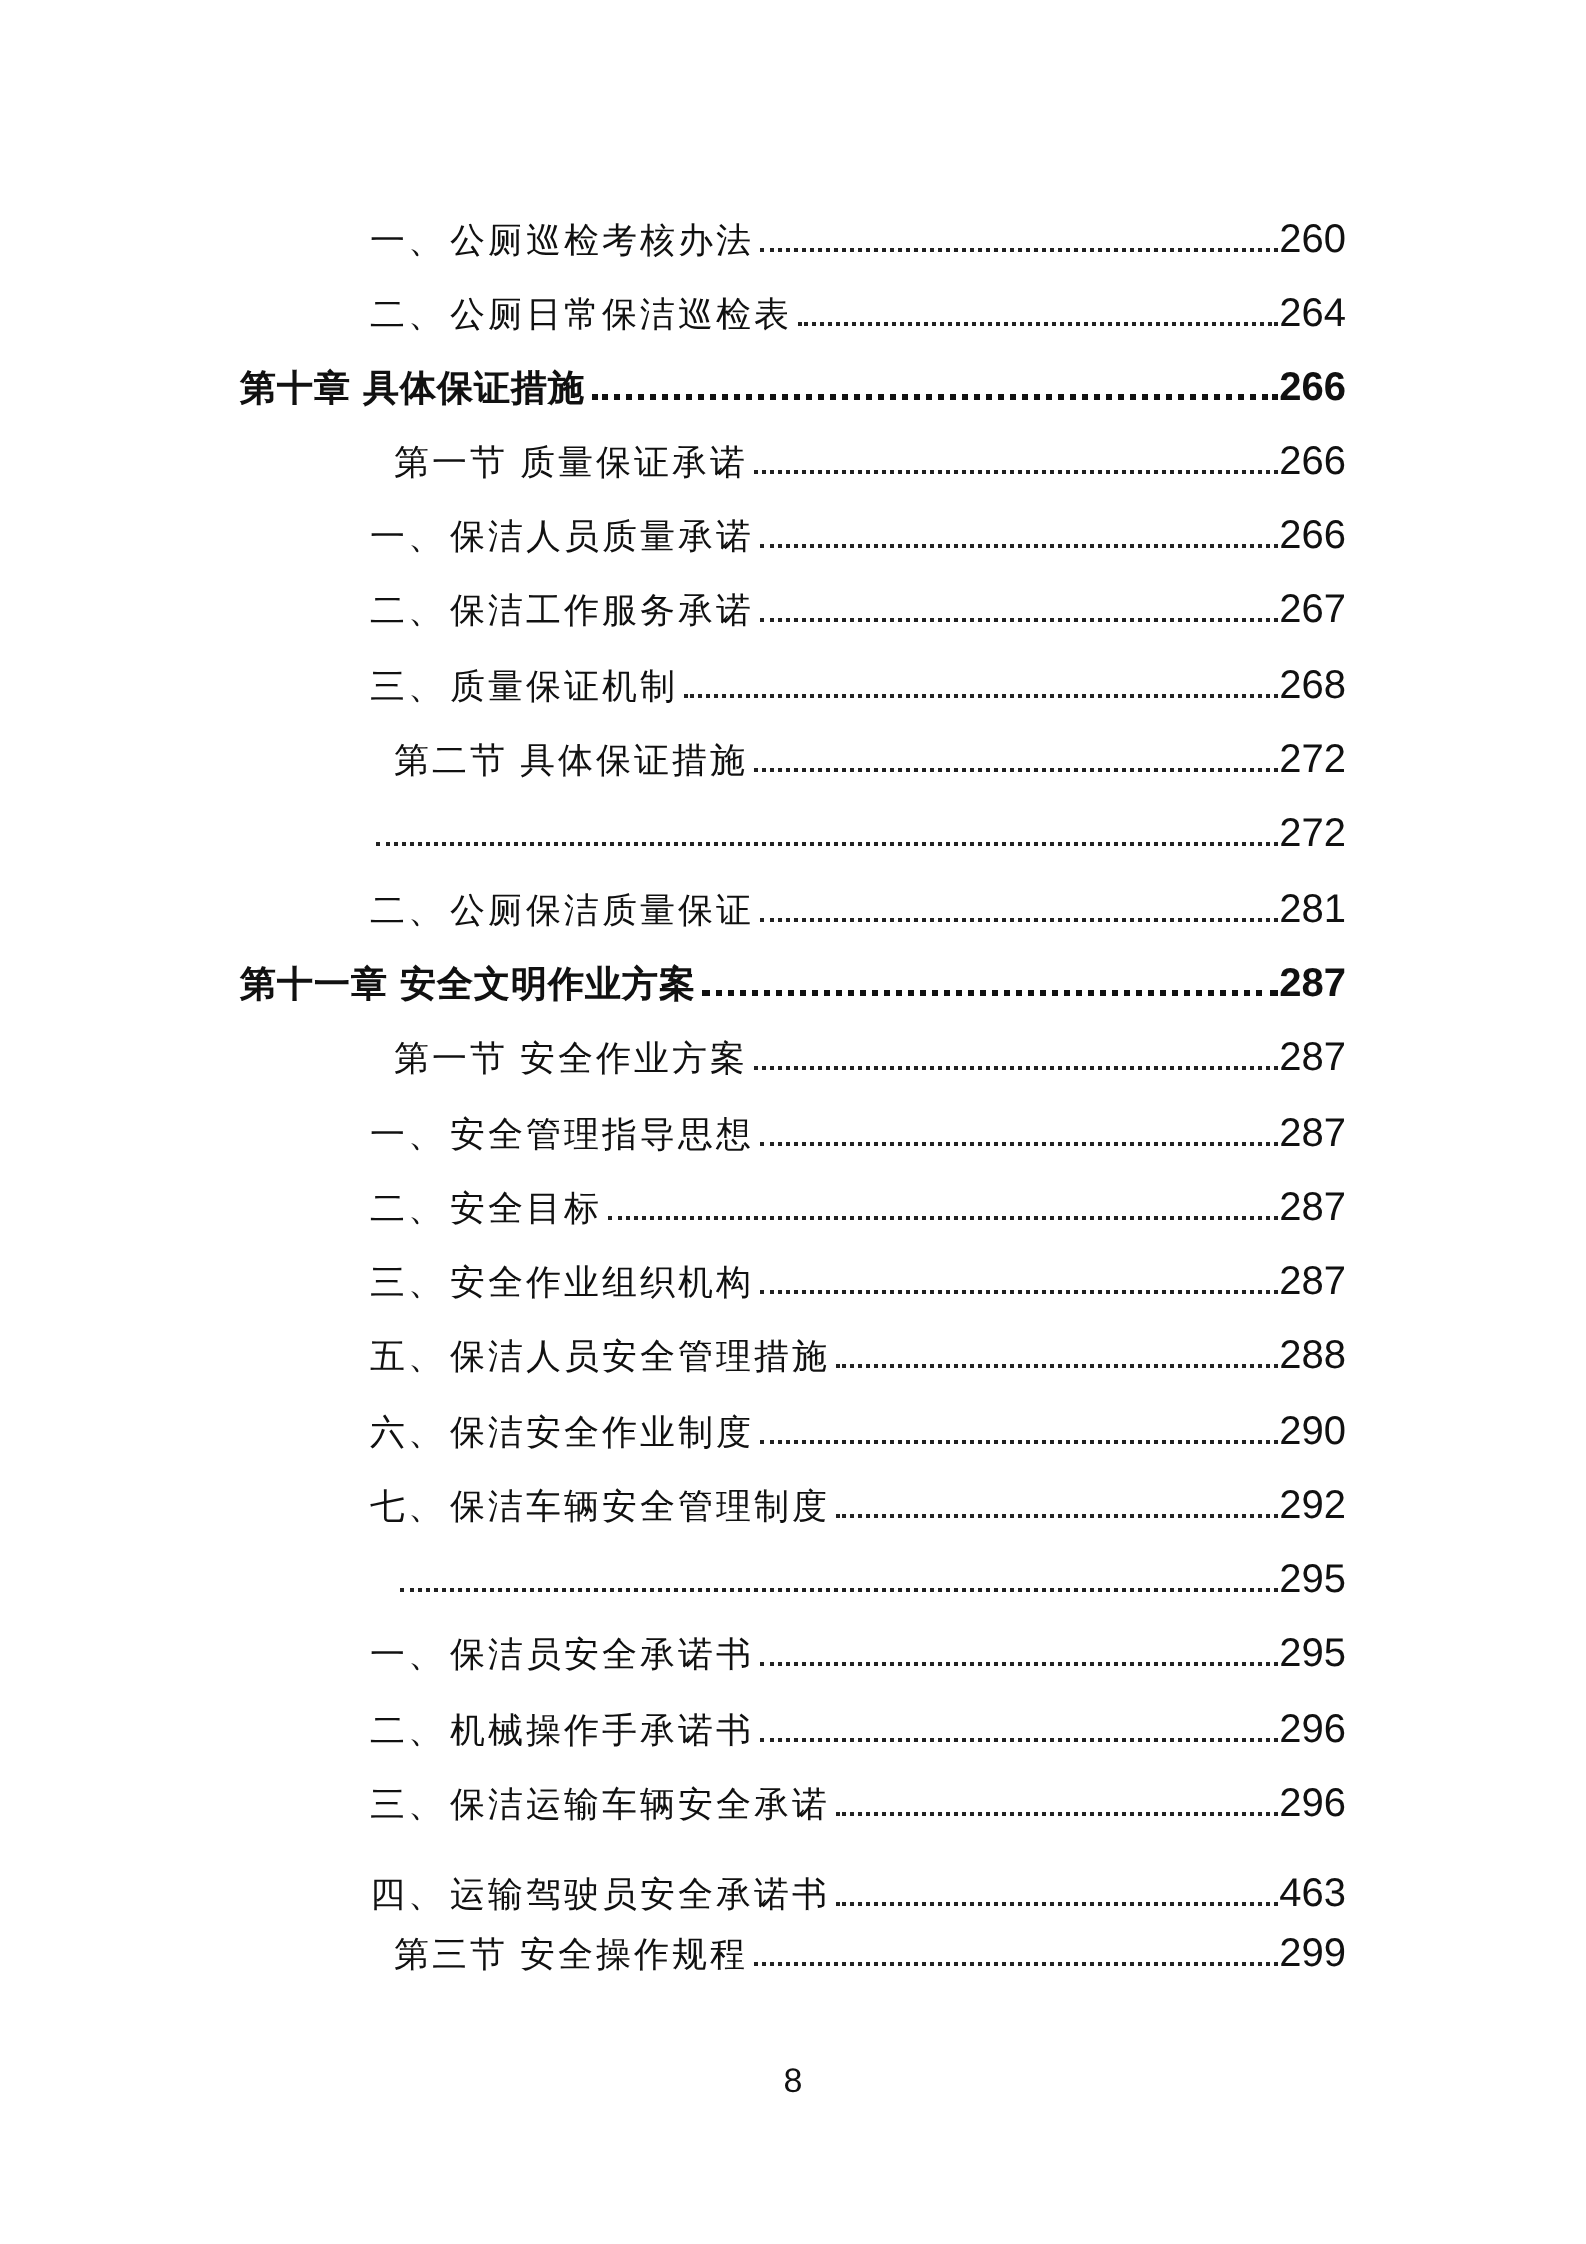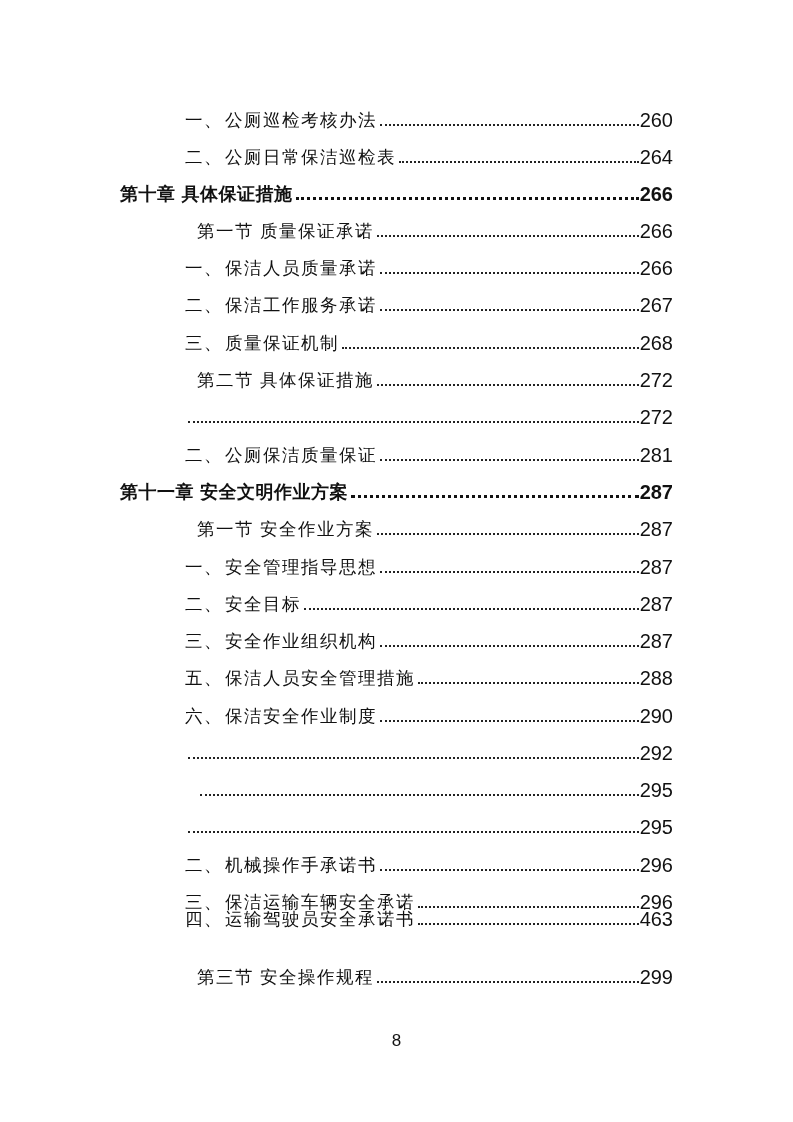--- a/index.html
+++ b/index.html
@@ -173,42 +173,44 @@
     <span class="toc-label"><span class="toc-prefix">五、</span><span>保洁人员安全管理措施</span></span>
     <span class="toc-leader"></span>
     <span class="toc-page">288</span>
   </div>
   <div class="toc-row level-item" style="top:601px">
     <span class="toc-label"><span class="toc-prefix">六、</span><span>保洁安全作业制度</span></span>
     <span class="toc-leader"></span>
     <span class="toc-page">290</span>
   </div>
   <div class="toc-row level-item" style="top:638px">
+    <span class="toc-label"><span class="toc-prefix">七、</span><span>保洁车辆安全管理制度</span></span>
     <span class="toc-leader"></span>
     <span class="toc-page">292</span>
   </div>
   <div class="toc-row level-section" style="top:675px">
     <span class="toc-leader"></span>
     <span class="toc-page">295</span>
   </div>
   <div class="toc-row level-item" style="top:712px">
+    <span class="toc-label"><span class="toc-prefix">一、</span><span>保洁员安全承诺书</span></span>
     <span class="toc-leader"></span>
     <span class="toc-page">295</span>
   </div>
   <div class="toc-row level-item" style="top:750px">
     <span class="toc-label"><span class="toc-prefix">二、</span><span>机械操作手承诺书</span></span>
     <span class="toc-leader"></span>
     <span class="toc-page">296</span>
   </div>
   <div class="toc-row level-item" style="top:787px">
     <span class="toc-label"><span class="toc-prefix">三、</span><span>保洁运输车辆安全承诺</span></span>
     <span class="toc-leader"></span>
     <span class="toc-page">296</span>
   </div>
-  <div class="toc-row level-item" style="top:804px">
+  <div class="toc-row level-item" style="top:832px">
     <span class="toc-label"><span class="toc-prefix">四、</span><span>运输驾驶员安全承诺书</span></span>
     <span class="toc-leader"></span>
     <span class="toc-page">463</span>
   </div>
   <div class="toc-row level-section" style="top:862px">
     <span class="toc-label"><span class="toc-prefix">第三节</span><span>安全操作规程</span></span>
     <span class="toc-leader"></span>
     <span class="toc-page">299</span>
   </div>
 </div>

